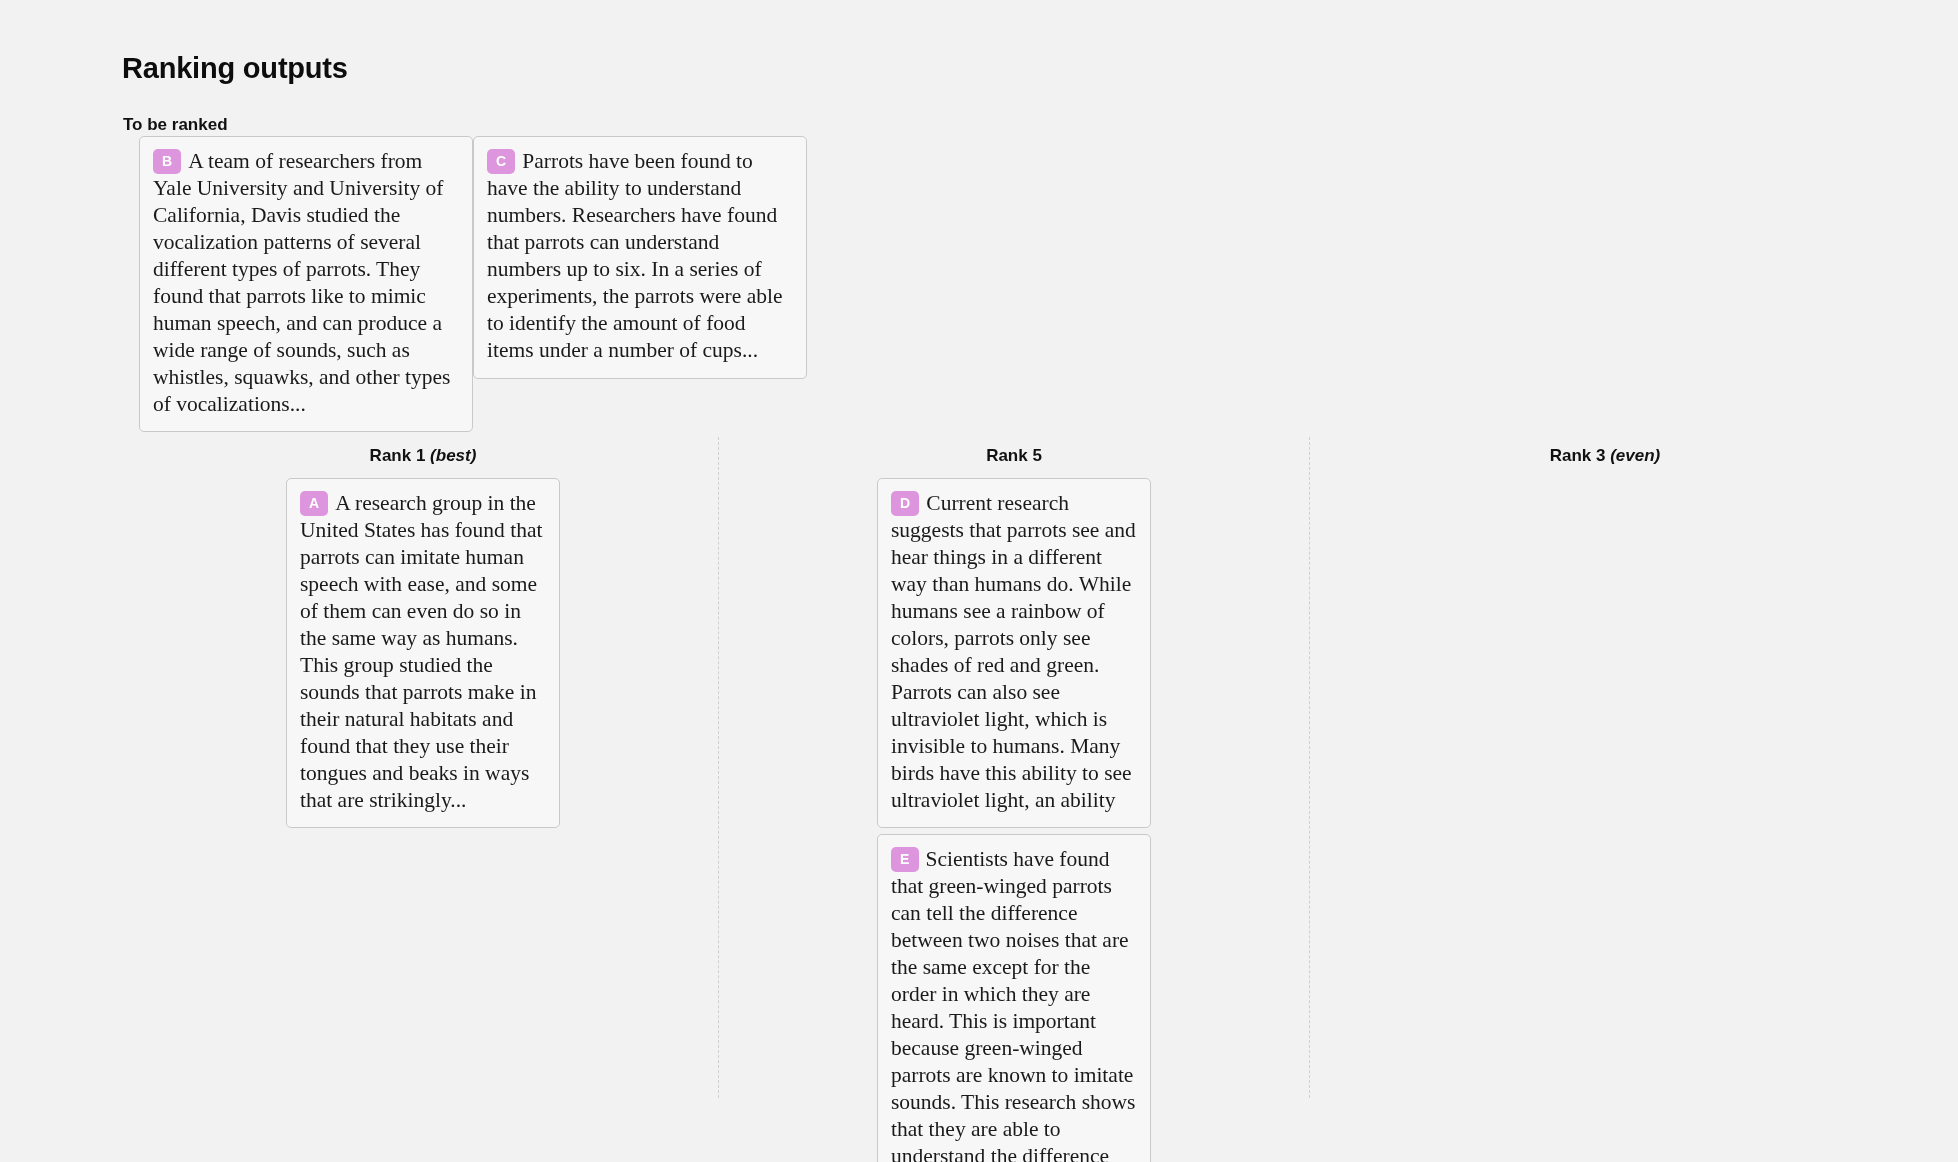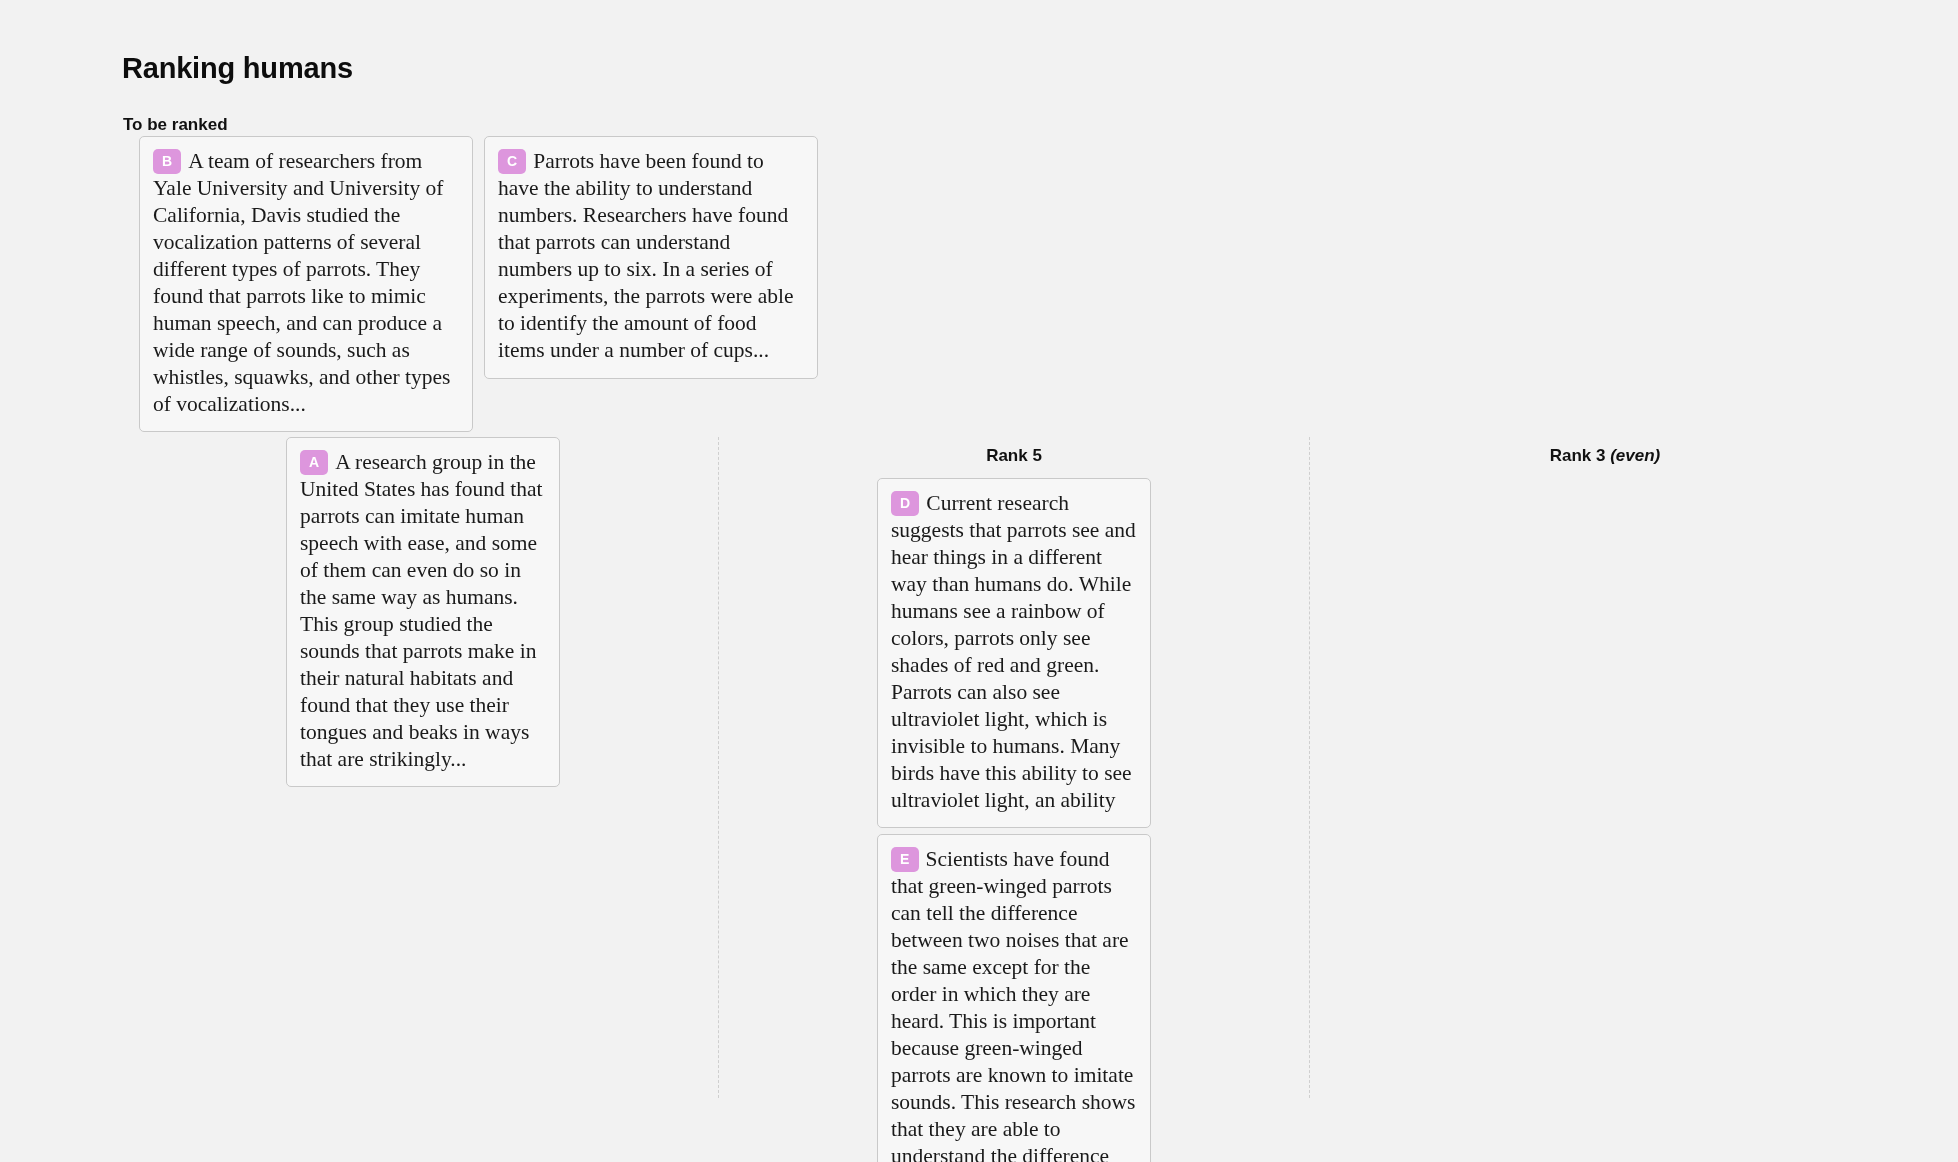--- a/index.html
+++ b/index.html
@@ -39,21 +39,20 @@
     margin-top: 12px;
   }
 
   
   .pool {
     position: absolute;
     left: 139px;
     top: 136px;
     display: flex;
     align-items: flex-start;
-    gap: 11px;
   }
 
   
   .card {
     width: 334px;
     background: #f7f7f7;
     border: 1px solid #c9c9c9;
     border-radius: 5px;
     padding: 11px 14px 13px 13px;
     font-family: "Liberation Serif", serif;
@@ -121,39 +120,43 @@
     gap: 6px;
     padding-top: 0px;
   }
   .rank-dropzone .card { width: 274px; }
 
   .slot-empty { height: 0; }
 </style>
 </head>
 <body>
 
-<h1 class="page-title">Ranking humans</h1>
+<h1 class="page-title">Ranking outputs</h1>
 
 <div class="section-label">To be ranked</div>
 
 <div class="pool">
 
   <div class="card tall-b">
     <span class="badge">B</span><span class="body">A team of researchers from Yale University and University of California, Davis studied the vocalization patterns of several different types of parrots. They found that parrots like to mimic human speech, and can produce a wide range of sounds, such as whistles, squawks, and other types of vocalizations...</span>
   </div>
 
   <div class="card tall-c">
     <span class="badge">C</span><span class="body">Parrots have been found to have the ability to understand numbers. Researchers have found that parrots can understand numbers up to six. In a series of experiments, the parrots were able to identify the amount of food items under a number of cups...</span>
   </div>
 
 </div>
 
 <div class="rank-grid">
 
   <div class="rank-col">
+    <div class="rank-header">
+      <span>Rank 1</span>
+      <em>(best)</em>
+    </div>
     <div class="rank-dropzone">
       <div class="card">
         <span class="badge">A</span><span class="body">A research group in the United States has found that parrots can imitate human speech with ease, and some of them can even do so in the same way as humans. This group studied the sounds that parrots make in their natural habitats and found that they use their tongues and beaks in ways that are strikingly...</span>
       </div>
     </div>
   </div>
 
 
   <div class="rank-col">
     <div class="rank-header">

